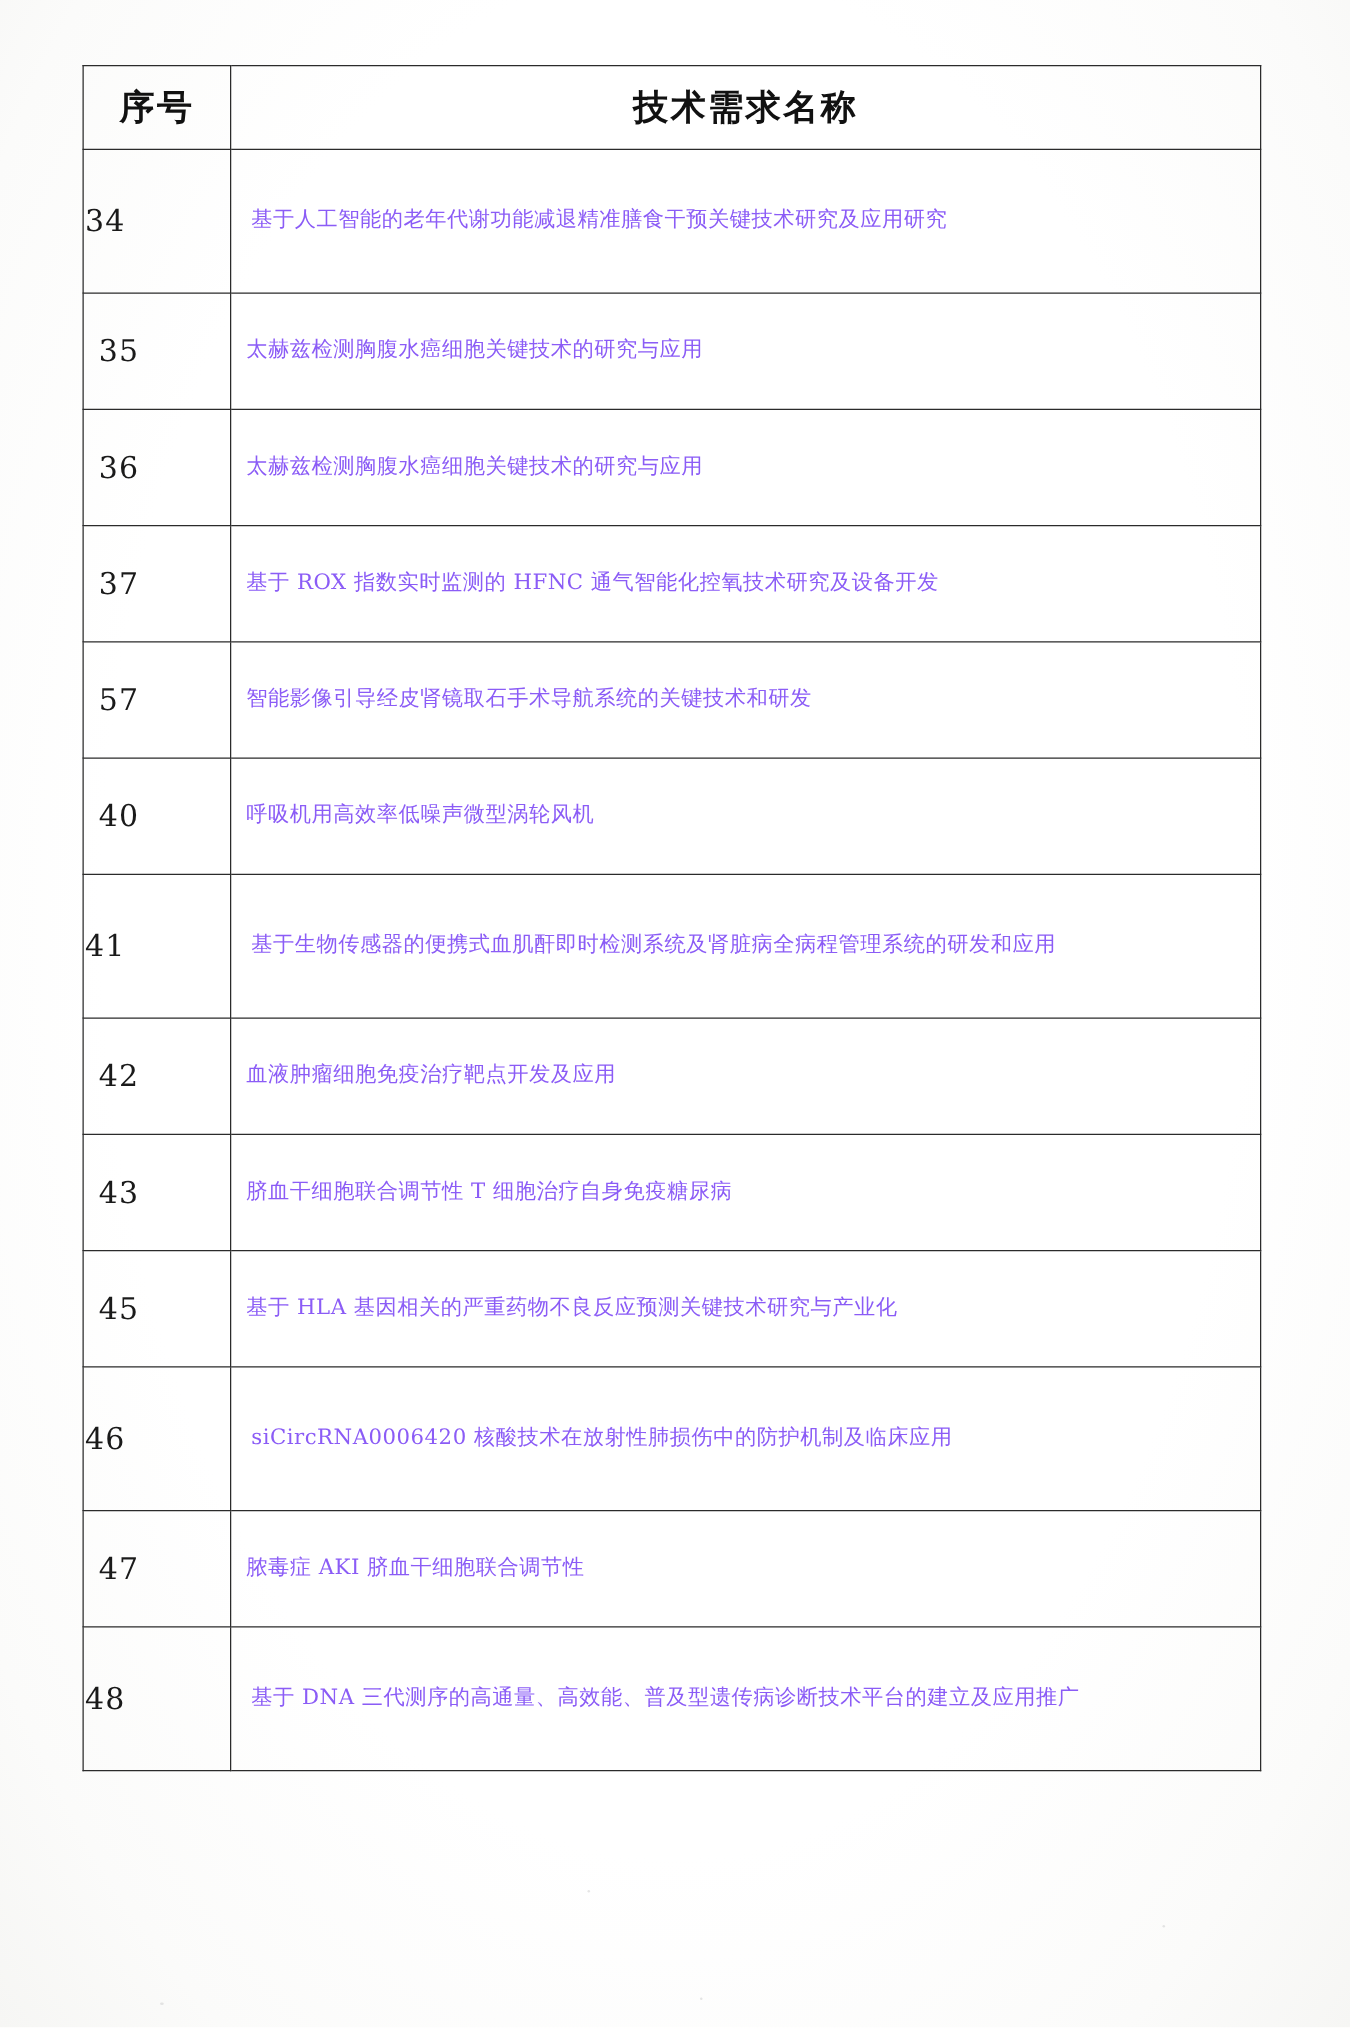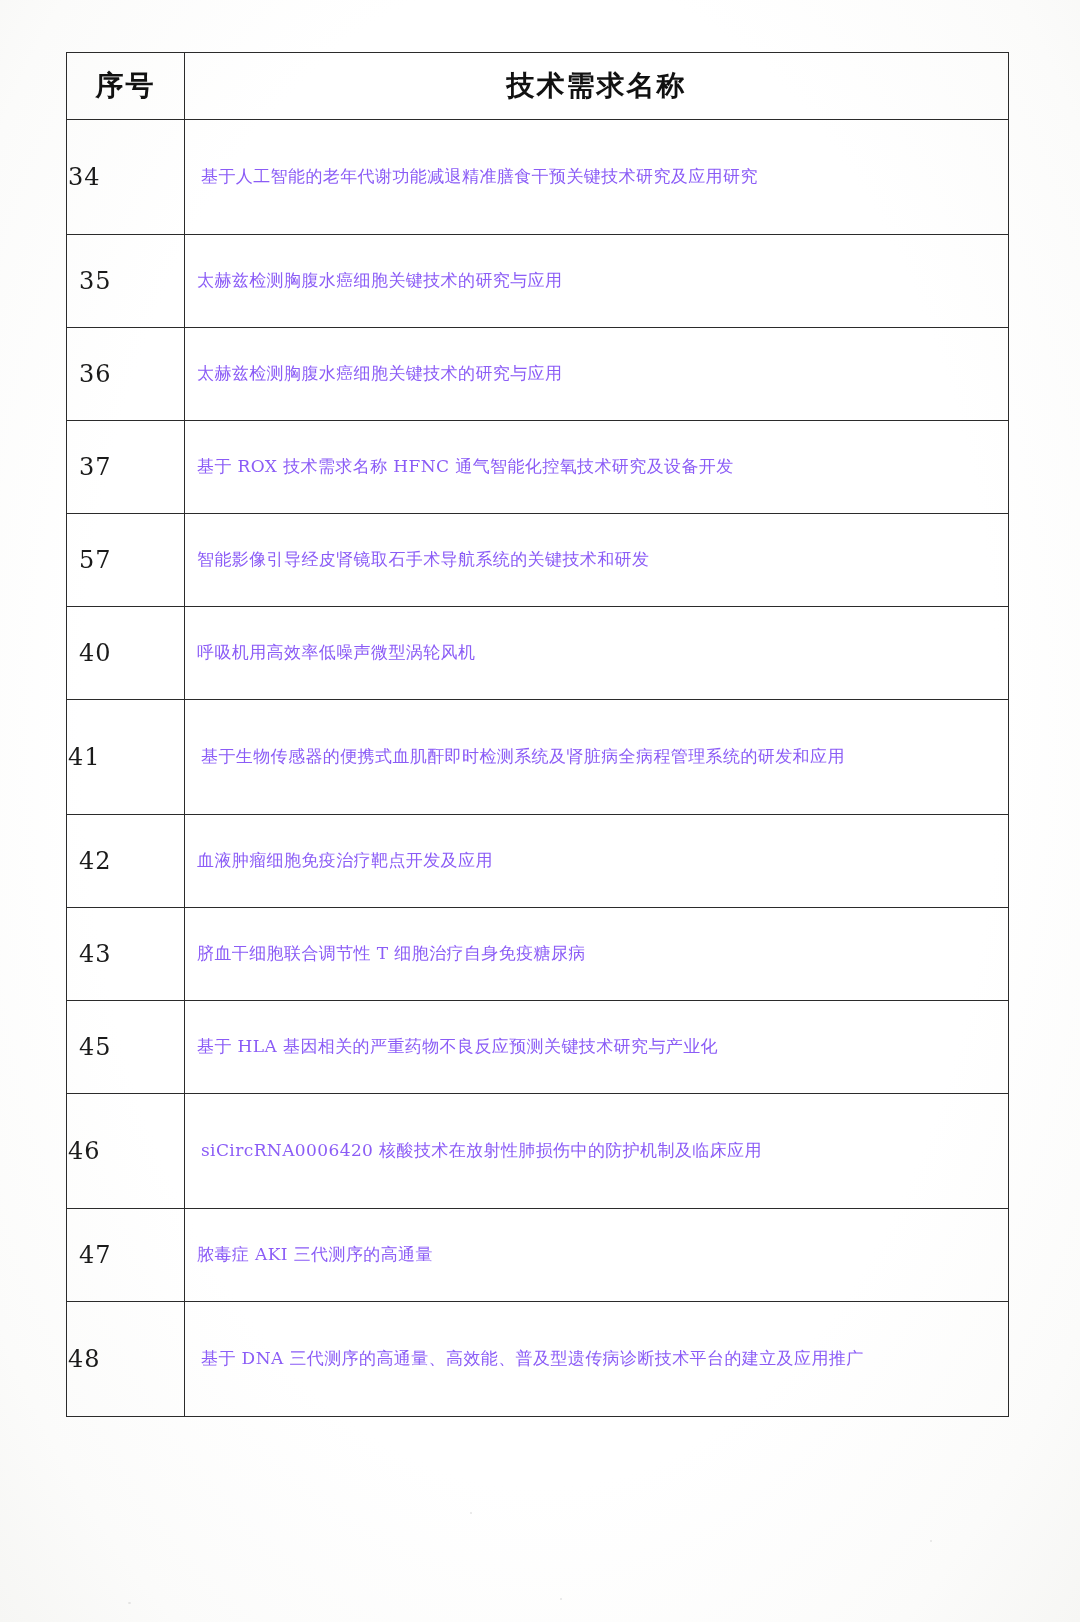--- a/index.html
+++ b/index.html
@@ -117,21 +117,21 @@
         <tr class="r-one">
           <td class="num-cell">35</td>
           <td class="name-cell">太赫兹检测胸腹水癌细胞关键技术的研究与应用</td>
         </tr>
         <tr class="r-one">
           <td class="num-cell">36</td>
           <td class="name-cell">太赫兹检测胸腹水癌细胞关键技术的研究与应用</td>
         </tr>
         <tr class="r-one">
           <td class="num-cell">37</td>
-          <td class="name-cell">基于 ROX 技术需求名称 HFNC 通气智能化控氧技术研究及设备开发</td>
+          <td class="name-cell">基于 ROX 指数实时监测的 HFNC 通气智能化控氧技术研究及设备开发</td>
         </tr>
         <tr class="r-one">
           <td class="num-cell">57</td>
           <td class="name-cell">智能影像引导经皮肾镜取石手术导航系统的关键技术和研发</td>
         </tr>
         <tr class="r-one">
           <td class="num-cell">40</td>
           <td class="name-cell">呼吸机用高效率低噪声微型涡轮风机</td>
         </tr>
         <tr class="r-two">
@@ -149,21 +149,21 @@
         <tr class="r-one">
           <td class="num-cell">45</td>
           <td class="name-cell">基于 HLA 基因相关的严重药物不良反应预测关键技术研究与产业化</td>
         </tr>
         <tr class="r-two">
           <td class="num-cell">46</td>
           <td class="name-cell">siCircRNA0006420 核酸技术在放射性肺损伤中的防护机制及临床应用</td>
         </tr>
         <tr class="r-one">
           <td class="num-cell">47</td>
-          <td class="name-cell">脓毒症 AKI 三代测序的高通量</td>
+          <td class="name-cell">脓毒症 AKI 脐血干细胞联合调节性</td>
         </tr>
         <tr class="r-two">
           <td class="num-cell">48</td>
           <td class="name-cell">基于 DNA 三代测序的高通量、高效能、普及型遗传病诊断技术平台的建立及应用推广</td>
         </tr>
       </tbody>
   </table>
 </div>
 
 </body></html>

